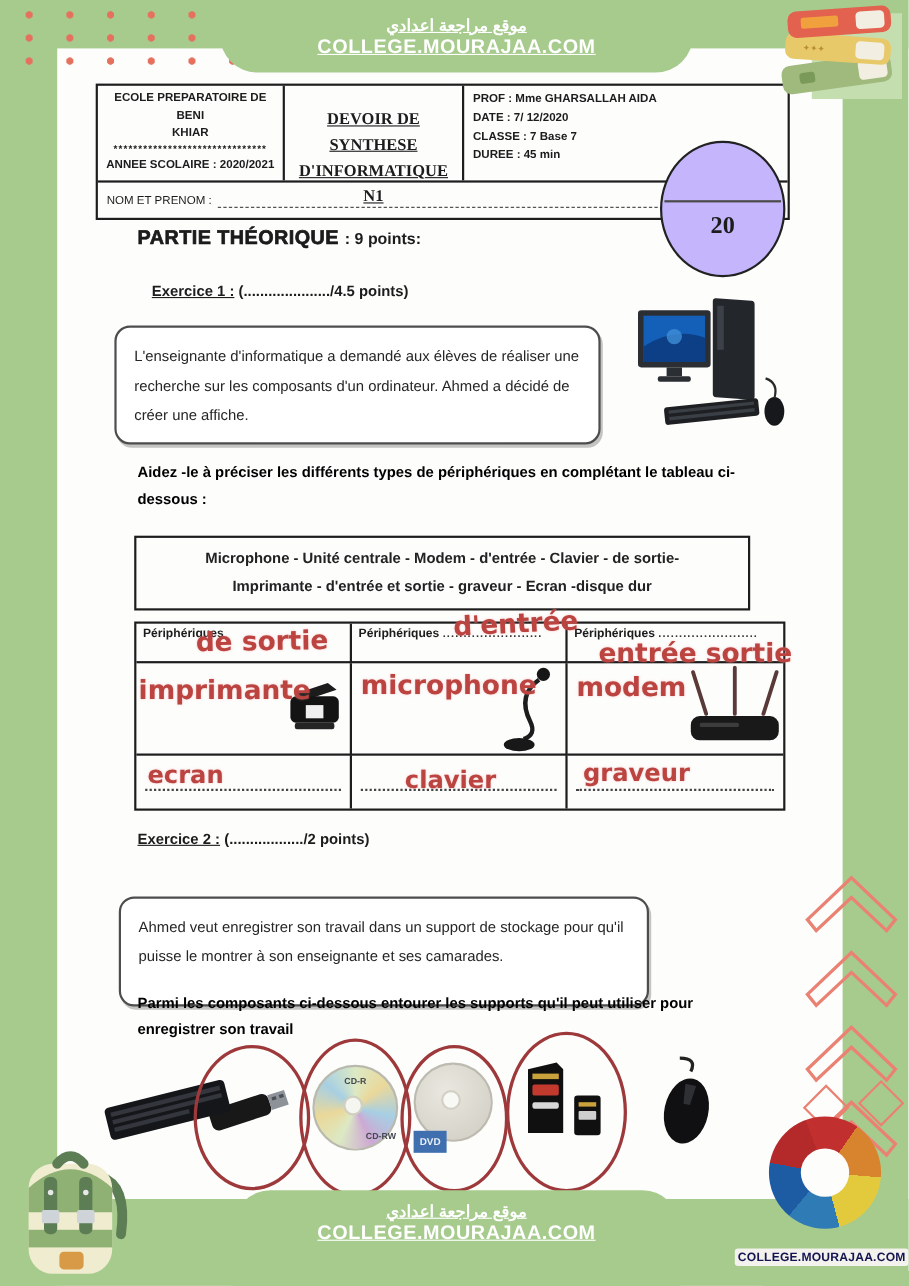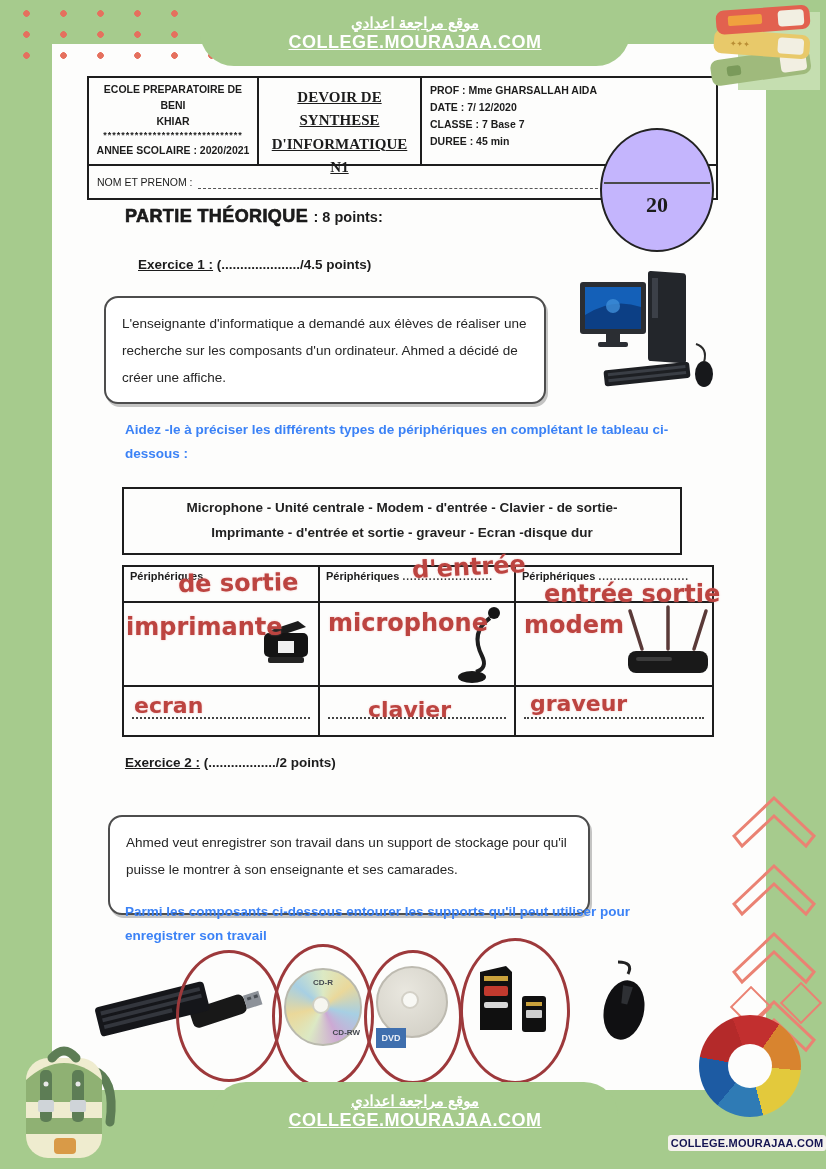--- a/index.html
+++ b/index.html
@@ -28,21 +28,21 @@
 
   
   .doc{position:absolute;z-index:2;}
   .hdr-table{left:87px;top:76px;width:627px;height:120px;border:2.5px solid #1d1d1d;
              display:grid;grid-template-columns:170px 163px 1fr;grid-template-rows:86px 34px;}
   .hdr-cell{border-right:2px solid #1d1d1d;padding:4px 6px;box-sizing:border-box;}
   .hdr-cell.last{border-right:none;}
   .school{text-align:center;font-weight:bold;font-size:10.5px;line-height:1.5;}
   .stars{font-size:9px;letter-spacing:1px;overflow:hidden;white-space:nowrap;}
   .subject{text-align:center;font-family:"Liberation Serif",serif;font-weight:bold;font-size:15px;
-           line-height:1.55;padding-top:8px;}
+           line-height:1.55;padding-top:20px;}
   .subject div{text-decoration:underline;}
   .info{font-size:10.5px;font-weight:bold;line-height:1.62;padding-left:8px;}
   .nomrow{grid-column:1 / 4;border-top:2px solid #1d1d1d;display:flex;align-items:center;
           font-weight:normal;font-size:10.5px;padding:0 8px;box-sizing:border-box;}
   .nameline{flex:0 0 410px;border-bottom:1.5px dashed #555;height:12px;margin-left:6px;}
   .score-circle{left:600px;top:128px;width:110px;height:120px;background:#c4b5fd;
                 border:2.5px solid #222;border-radius:50%;z-index:3;}
   .score-line{position:absolute;left:2px;right:2px;top:52px;border-top:2px solid #4a4a4a;}
   .score-val{position:absolute;width:100%;top:62px;text-align:center;
              font-family:"Liberation Serif",serif;font-weight:bold;font-size:22px;}
@@ -54,21 +54,21 @@
   .ex-head .lbl{text-decoration:underline;}
   .ex1-head{left:138px;top:257px;}
   .ex2-head{left:125px;top:755px;}
 
   .roundbox{border:2px solid #4d4d4d;border-radius:14px;background:#fff;
             box-shadow:2px 3px 0 rgba(90,90,90,.35);font-size:13.5px;line-height:2.0;
             padding:12px 16px;box-sizing:border-box;color:#262626;}
   .box1{left:104px;top:296px;width:442px;height:108px;}
   .box2{left:108px;top:780px;width:482px;height:100px;margin-top:35px;}
 
-  .para{font-size:13.5px;font-weight:600;line-height:1.75;color:#3b82f6;}
+  .para{font-size:13.5px;font-weight:600;line-height:1.75;color:#000000;}
   .aidez{left:125px;top:418px;width:562px;}
   .parmi{left:125px;top:900px;width:562px;font-weight:bold;}
 
   .wordbank{left:122px;top:487px;width:556px;height:64px;border:2px solid #1d1d1d;
             display:flex;flex-direction:column;justify-content:center;text-align:center;
             font-size:13.5px;font-weight:bold;line-height:1.85;color:#222;}
 
   .ptable{left:122px;top:565px;width:588px;height:168px;border:2.5px solid #1d1d1d;
           display:grid;grid-template-columns:1fr 1fr 1fr;grid-template-rows:36px 84px 48px;}
   .pcell{border-right:2px solid #1d1d1d;border-bottom:2px solid #1d1d1d;position:relative;
@@ -186,21 +186,21 @@
     </div>
   </div>
 
   <div class="doc score-circle">
     <div class="score-line"></div>
     <div class="score-val">20</div>
   </div>
 
   <div class="doc part-title">
     <span>PARTIE THÉORIQUE</span>
-    <span class="pts">: 8 points:</span>
+    <span class="pts">: 9 points:</span>
   </div>
 
   <div class="doc ex-head ex1-head">
     <span class="lbl">Exercice 1 :</span>
     <span>(...................../4.5 points)</span>
   </div>
 
   <div class="doc roundbox box1">
     <span>L'enseignante d'informatique a demandé aux élèves de réaliser une recherche sur les composants d'un ordinateur. Ahmed a décidé de créer une affiche.</span>
   </div>

